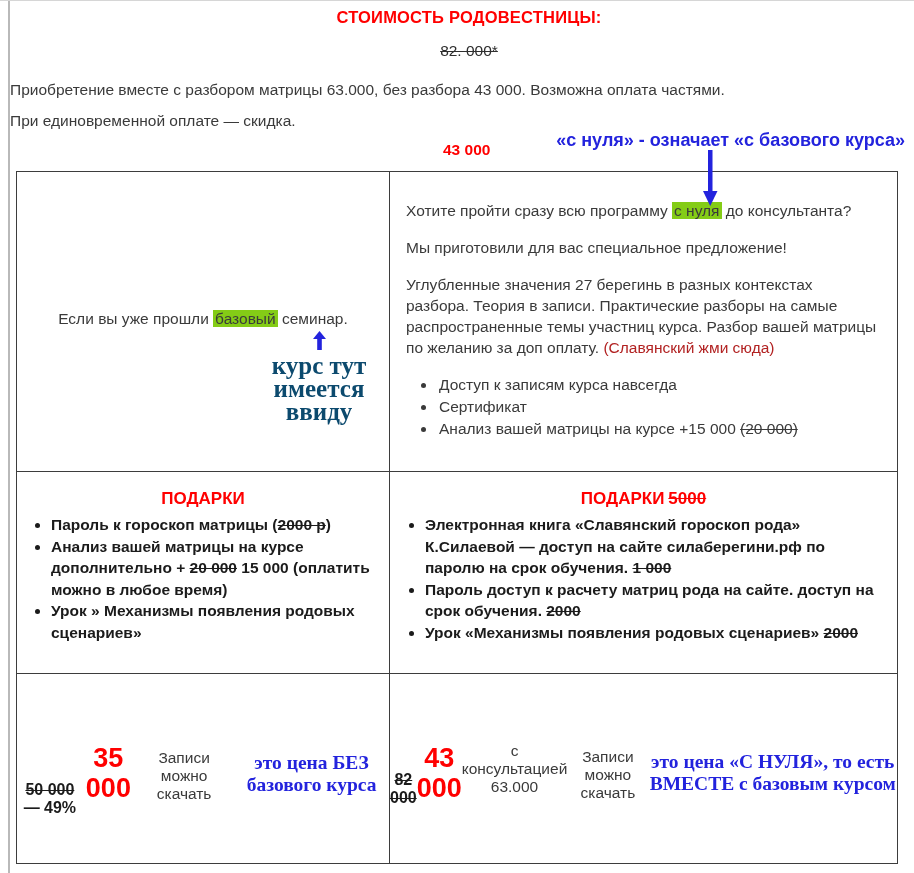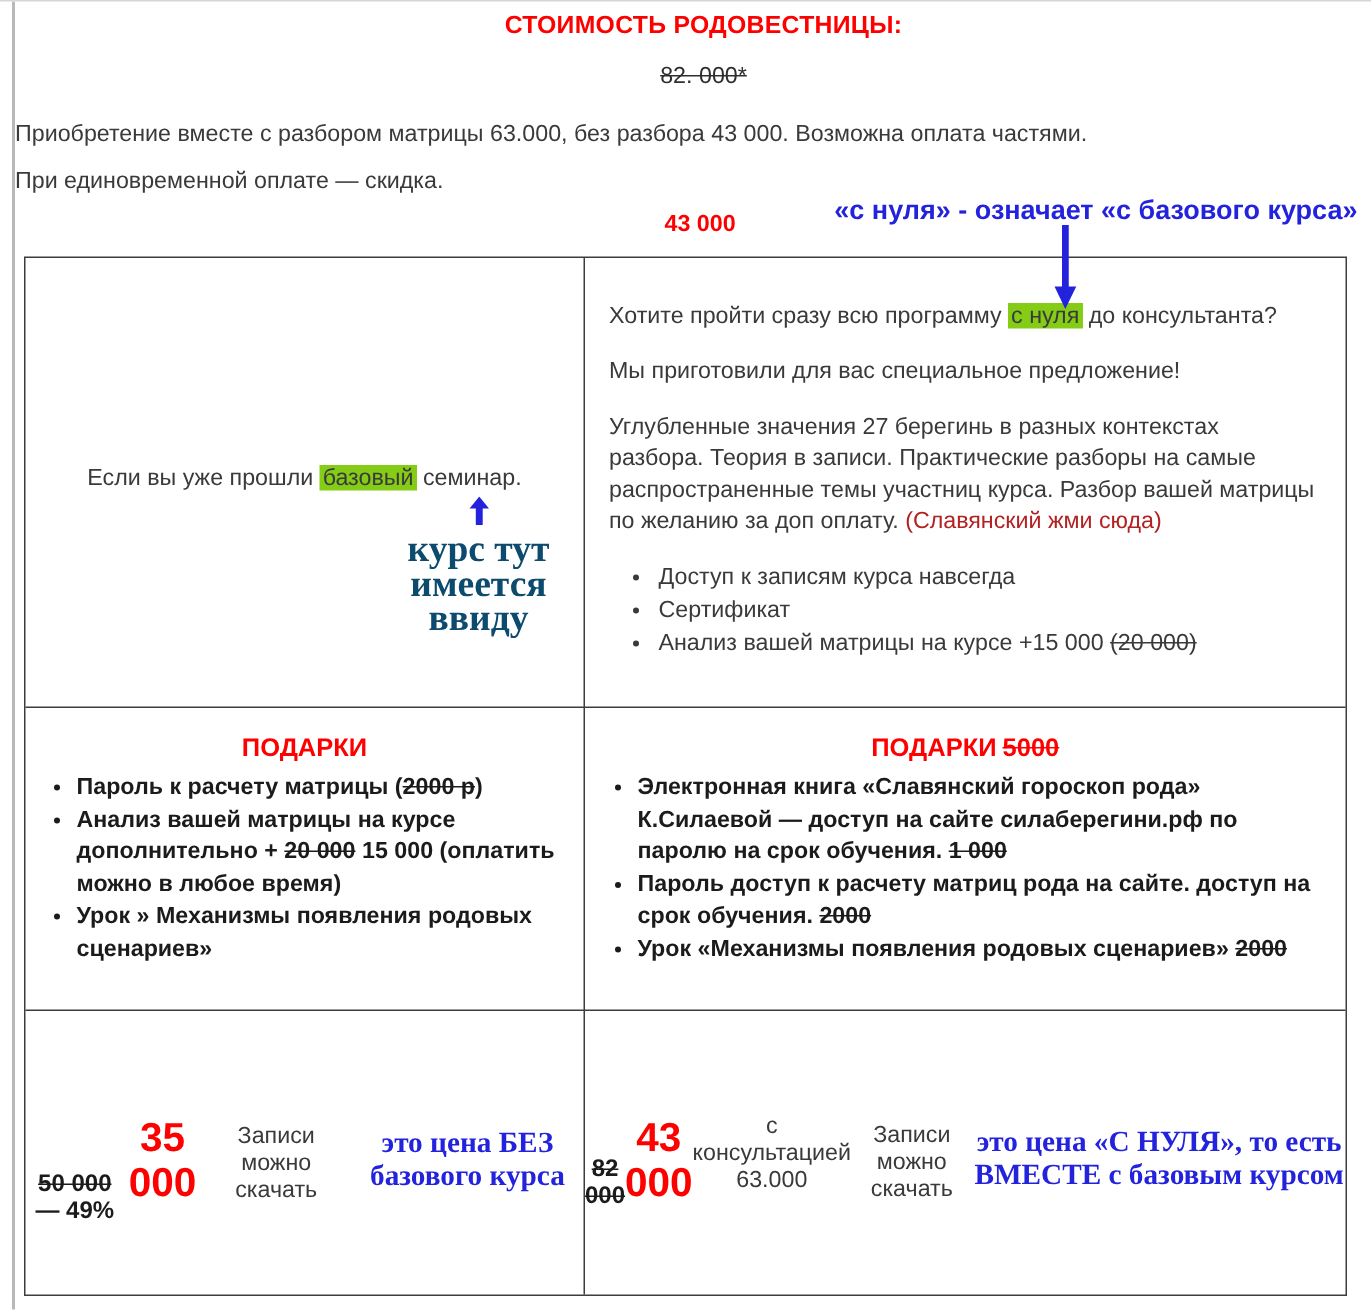--- a/index.html
+++ b/index.html
@@ -117,21 +117,21 @@
     <ul class="offer-list">
       <li><span>Доступ к записям курса навсегда</span><s></s></li>
       <li><span>Сертификат</span><s></s></li>
       <li><span>Анализ вашей матрицы на курсе +15 000  </span><s>(20 000)</s></li>
     </ul>
   </div>
 
   <div class="cell c-a2 gift-cell col-l row-mid">
     <div class="gift-head">ПОДАРКИ</div>
     <ul class="gift-list">
-      <li><span>Пароль к расчету матрицы (</span><s>2000 р</s><span>)</span></li>
+      <li><span>Пароль к гороскоп матрицы (</span><s>2000 р</s><span>)</span></li>
       <li><span>Анализ вашей матрицы на курсе дополнительно  +  </span><s>20 000</s><span> 15 000 (оплатить можно в любое время)</span></li>
       <li><span>Урок » Механизмы появления родовых сценариев»</span><s></s><span></span></li>
     </ul>
   </div>
 
   <div class="cell c-b2 gift-cell row-mid">
     <div class="gift-head">
       <span>ПОДАРКИ</span><s>5000</s>
     </div>
     <ul class="gift-list">

